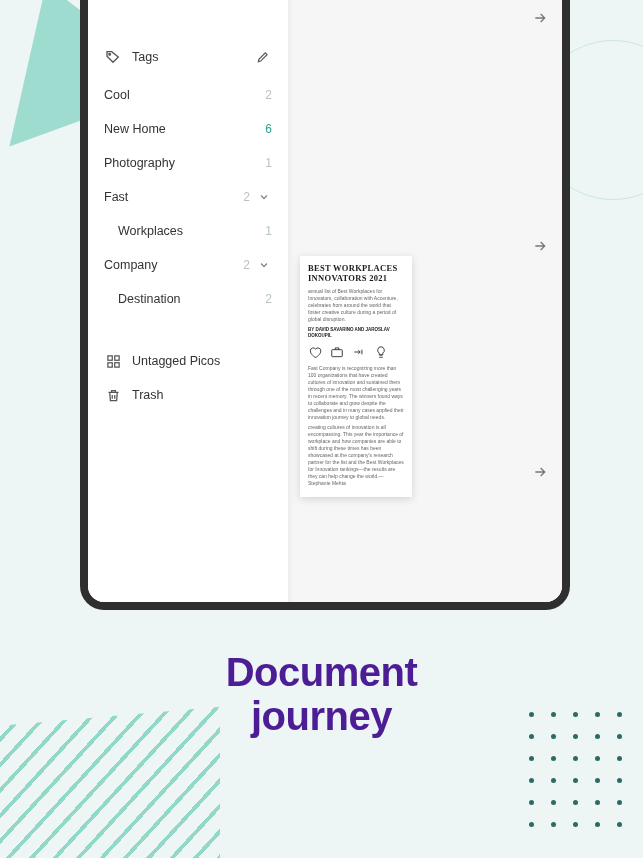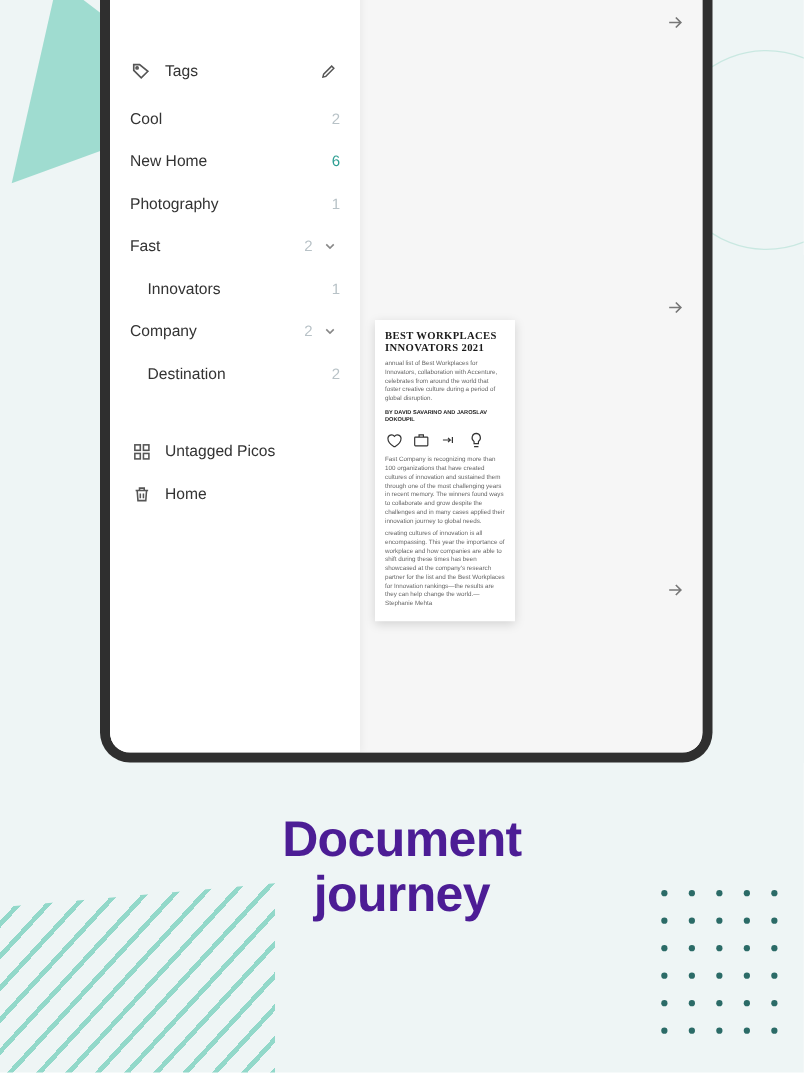--- a/index.html
+++ b/index.html
@@ -241,21 +241,21 @@
       <div class="sb-row">
         <span class="sb-label">Fast</span>
         <span class="sb-count">2</span>
         <span class="sb-chev">
           <svg viewBox="0 0 24 24" width="12" height="12" fill="none" stroke="currentColor" stroke-width="2.5">
               <path d="M6 9l6 6 6-6"></path>
             </svg>
         </span>
       </div>
       <div class="sb-row sub">
-        <span class="sb-label">Innovators</span>
+        <span class="sb-label">Workplaces</span>
         <span class="sb-count">1</span>
       </div>
       <div class="sb-row">
         <span class="sb-label">Company</span>
         <span class="sb-count">2</span>
         <span class="sb-chev">
           <svg viewBox="0 0 24 24" width="12" height="12" fill="none" stroke="currentColor" stroke-width="2.5">
               <path d="M6 9l6 6 6-6"></path>
             </svg>
         </span>
@@ -277,21 +277,21 @@
             </svg>
         </span>
         <span class="sb-label">Untagged Picos</span>
       </div>
       <div class="sb-row">
         <span class="sb-icon">
           <svg viewBox="0 0 24 24" width="15" height="15" fill="none" stroke="currentColor" stroke-width="2">
               <path d="M4 7h16M9 7V4h6v3M6 7l1 13h10l1-13M10 11v6M14 11v6"></path>
             </svg>
         </span>
-        <span class="sb-label">Home</span>
+        <span class="sb-label">Trash</span>
       </div>
     </div>
 
     <div class="content">
       <span class="col-arrow a1">
         <svg viewBox="0 0 24 24" width="16" height="16" fill="none" stroke="currentColor" stroke-width="2">
             <path d="M5 12h14M13 6l6 6-6 6"></path>
           </svg>
       </span>
       <span class="col-arrow a2">

